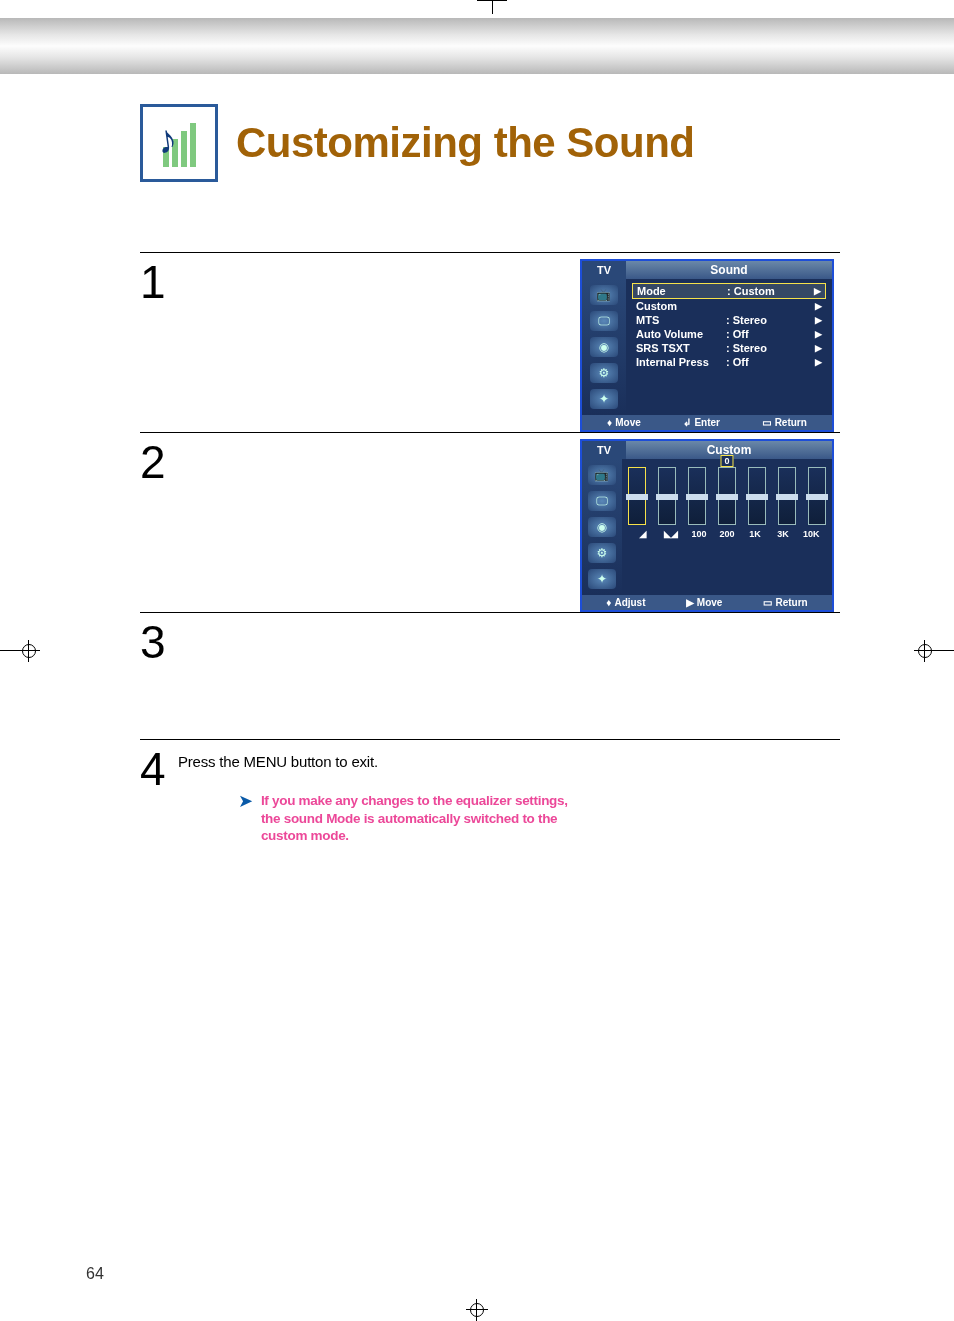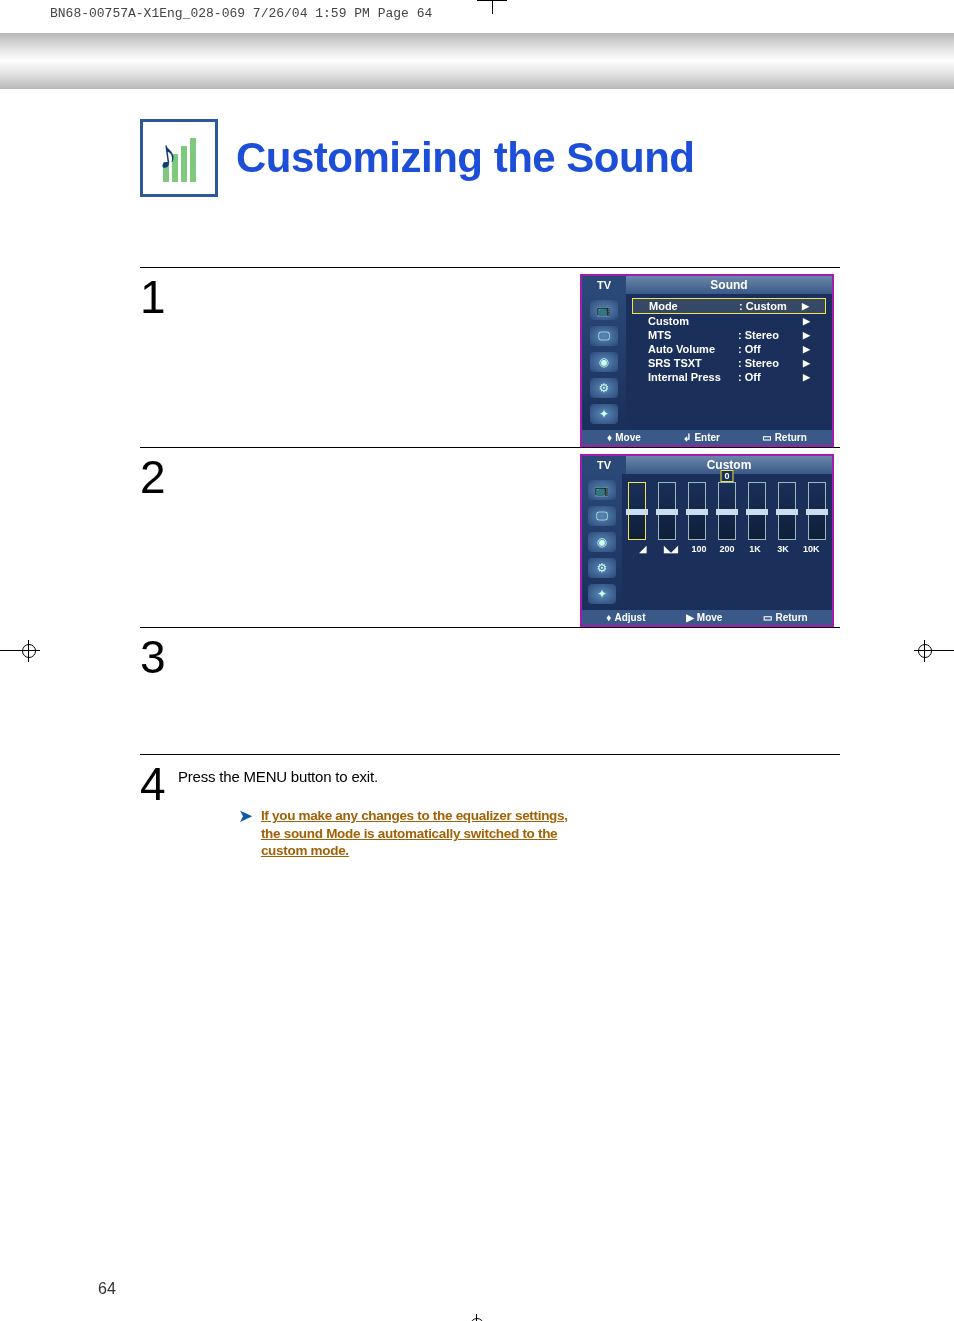--- a/index.html
+++ b/index.html
@@ -102,21 +102,21 @@
   .title-icon .bars span:nth-child(3){height:36px;}
   .title-icon .bars span:nth-child(4){height:44px;}
   .title-icon .note {
     position:absolute; left:14px; top:10px; font-size:40px; color:#103a7a; transform:rotate(-8deg); font-weight:bold;
   }
   h1.page-title {
     font-size: 42px;
     font-weight: 800;
     margin: 0;
     letter-spacing: -0.5px;
-    color:#1d4ed8;
+    color:#a16207;
   }
   .steps {
     margin-left: 80px;
     max-width: 700px;
   }
   .step {
     display: flex;
     align-items: flex-start;
     gap: 10px;
     border-top: 1px solid #000;
@@ -147,31 +147,30 @@
     margin-left: 60px;
     margin-top: 20px;
     display:flex;
     gap:8px;
     max-width: 340px;
   }
   .note-arrow {
     color:#0a5aa8; font-size:18px; line-height:1;
   }
   .note-text {
-    color:#a16207;
+    color:#ec4899;
     font-size:13.5px;
     font-weight:600;
     line-height:1.3;
     letter-spacing:-0.3px;
-    text-decoration:underline;
   }
   
   .osd {
     width: 250px;
-    border: 2px solid #a21caf;
+    border: 2px solid #1d4ed8;
     background: #1a2f5a;
     color: #fff;
     font-size: 11px;
     font-family: Arial, sans-serif;
   }
   .osd-head {
     display:flex;
     background: linear-gradient(#6a88a8,#3a5888);
     height: 18px;
     align-items:center;
@@ -191,21 +190,21 @@
     display:flex; flex-direction:column; gap:6px; padding:6px 0; align-items:center;
   }
   .osd-icon {
     width:28px; height:20px; border-radius:4px; background: radial-gradient(#5a88b8,#2a4878);
     display:flex; align-items:center; justify-content:center; font-size:12px; color:#cfe;
   }
   .osd-list {
     flex:1; padding:4px 6px 8px 6px;
   }
   .osd-row {
-    display:flex; padding:1px 16px; align-items:center; font-weight:bold; font-size:11px;
+    display:flex; padding:1px 4px; align-items:center; font-weight:bold; font-size:11px;
   }
   .osd-row.selected {
     border: 1px solid #f6e24a;
     background: rgba(255,255,180,0.12);
   }
   .osd-row .lbl { flex:0 0 90px; }
   .osd-row .val { flex:1; }
   .osd-row .arw { flex:0 0 10px; text-align:right; font-size:9px; }
   .osd-foot {
     background:#3a5888;
@@ -232,21 +231,20 @@
     display:flex; gap:12px; justify-content:center; font-size:9px; font-weight:bold;
     padding-bottom:4px;
   }
   .eq-labels span { width:16px; text-align:center; }
   .spacer { height: 420px; }
 </style>
 </head>
 <body>
 
 <div class="crop-header">
-  <span>BN68-00757A-X1Eng_028-069  7/26/04  1:59 PM  Page 64</span>
   <div class="crop-mark-top"></div>
 </div>
 
 <div class="banner"></div>
 
 <div class="crop-side left">
     <div class="crop-circle"></div>
   </div>
 <div class="crop-side right">
     <div class="crop-circle"></div>
@@ -417,19 +415,19 @@
         <div class="note-block">
           <div class="note-arrow">➤</div>
           <div class="note-text">If you make any changes to the equalizer settings, the sound Mode is automatically switched to the custom mode.</div>
         </div>
       </div>
     </div>
 
   </div>
 
   <div class="spacer"></div>
-  <div style="font-size:16px; color:#333; margin-left:38px;">64</div>
+  <div style="font-size:16px; color:#333; margin-left:26px;">64</div>
 
 </div>
 
 <div class="crop-bottom">
     <div class="cb"></div>
   </div>
 
 </body></html>

